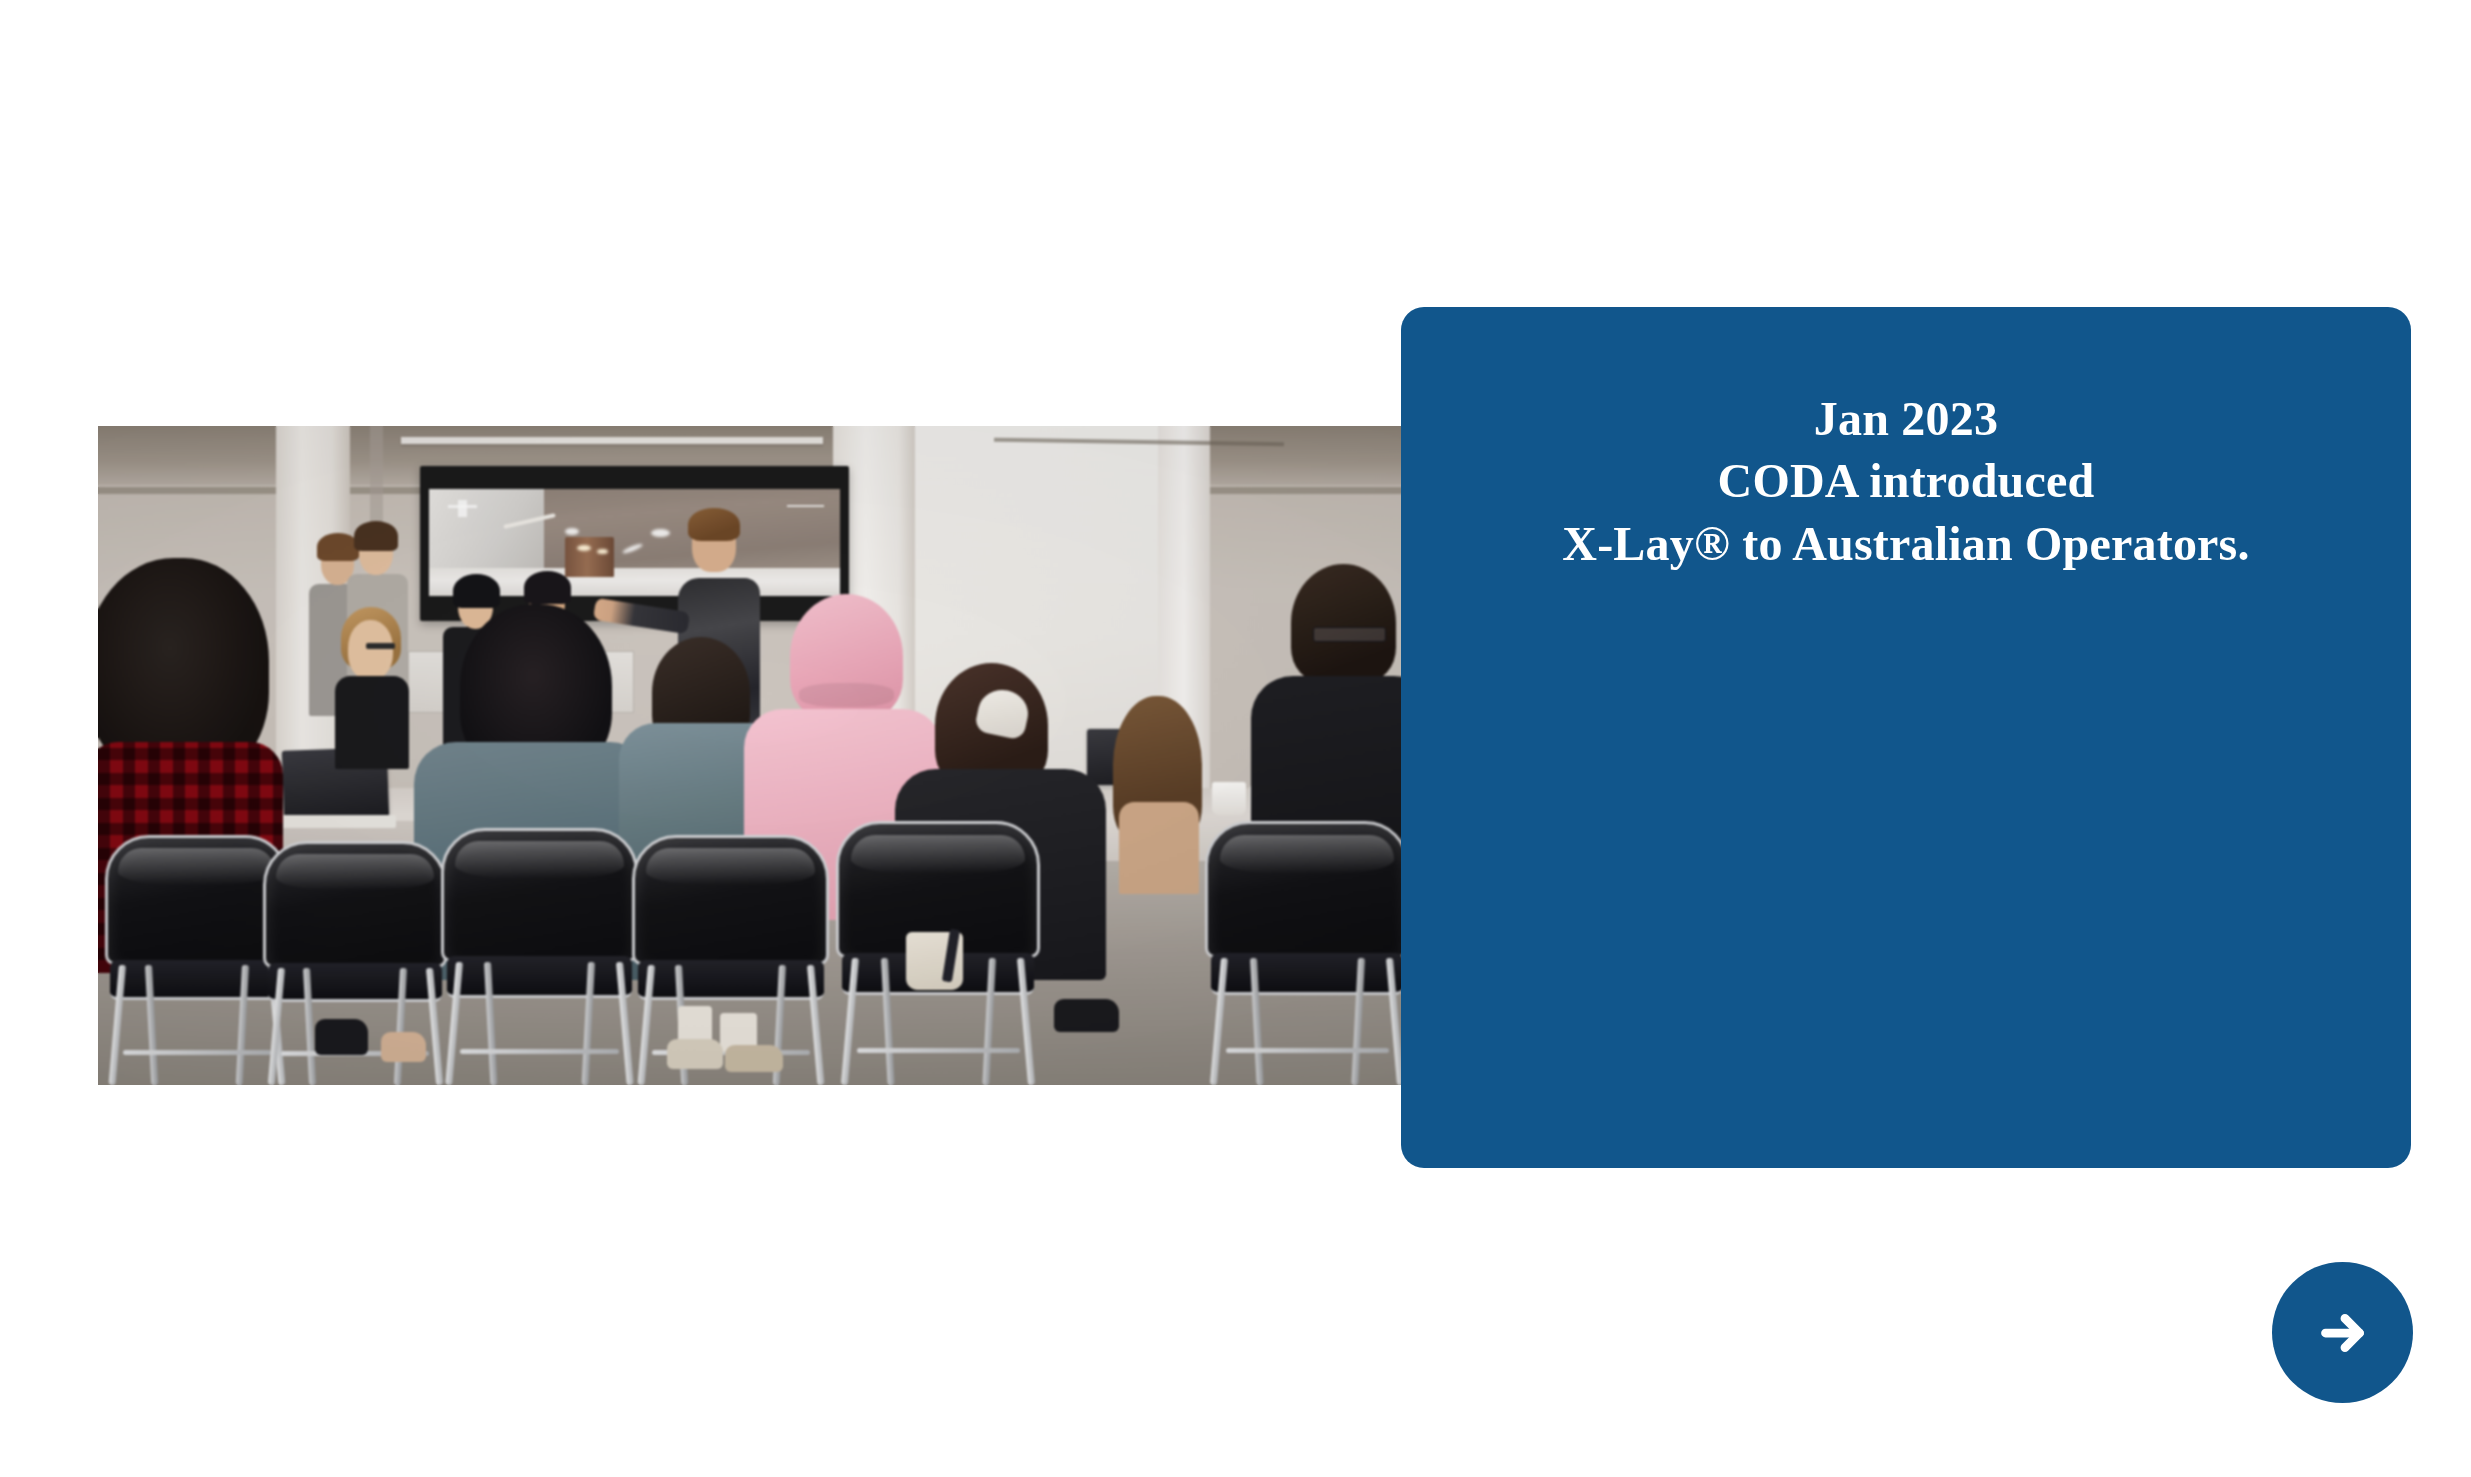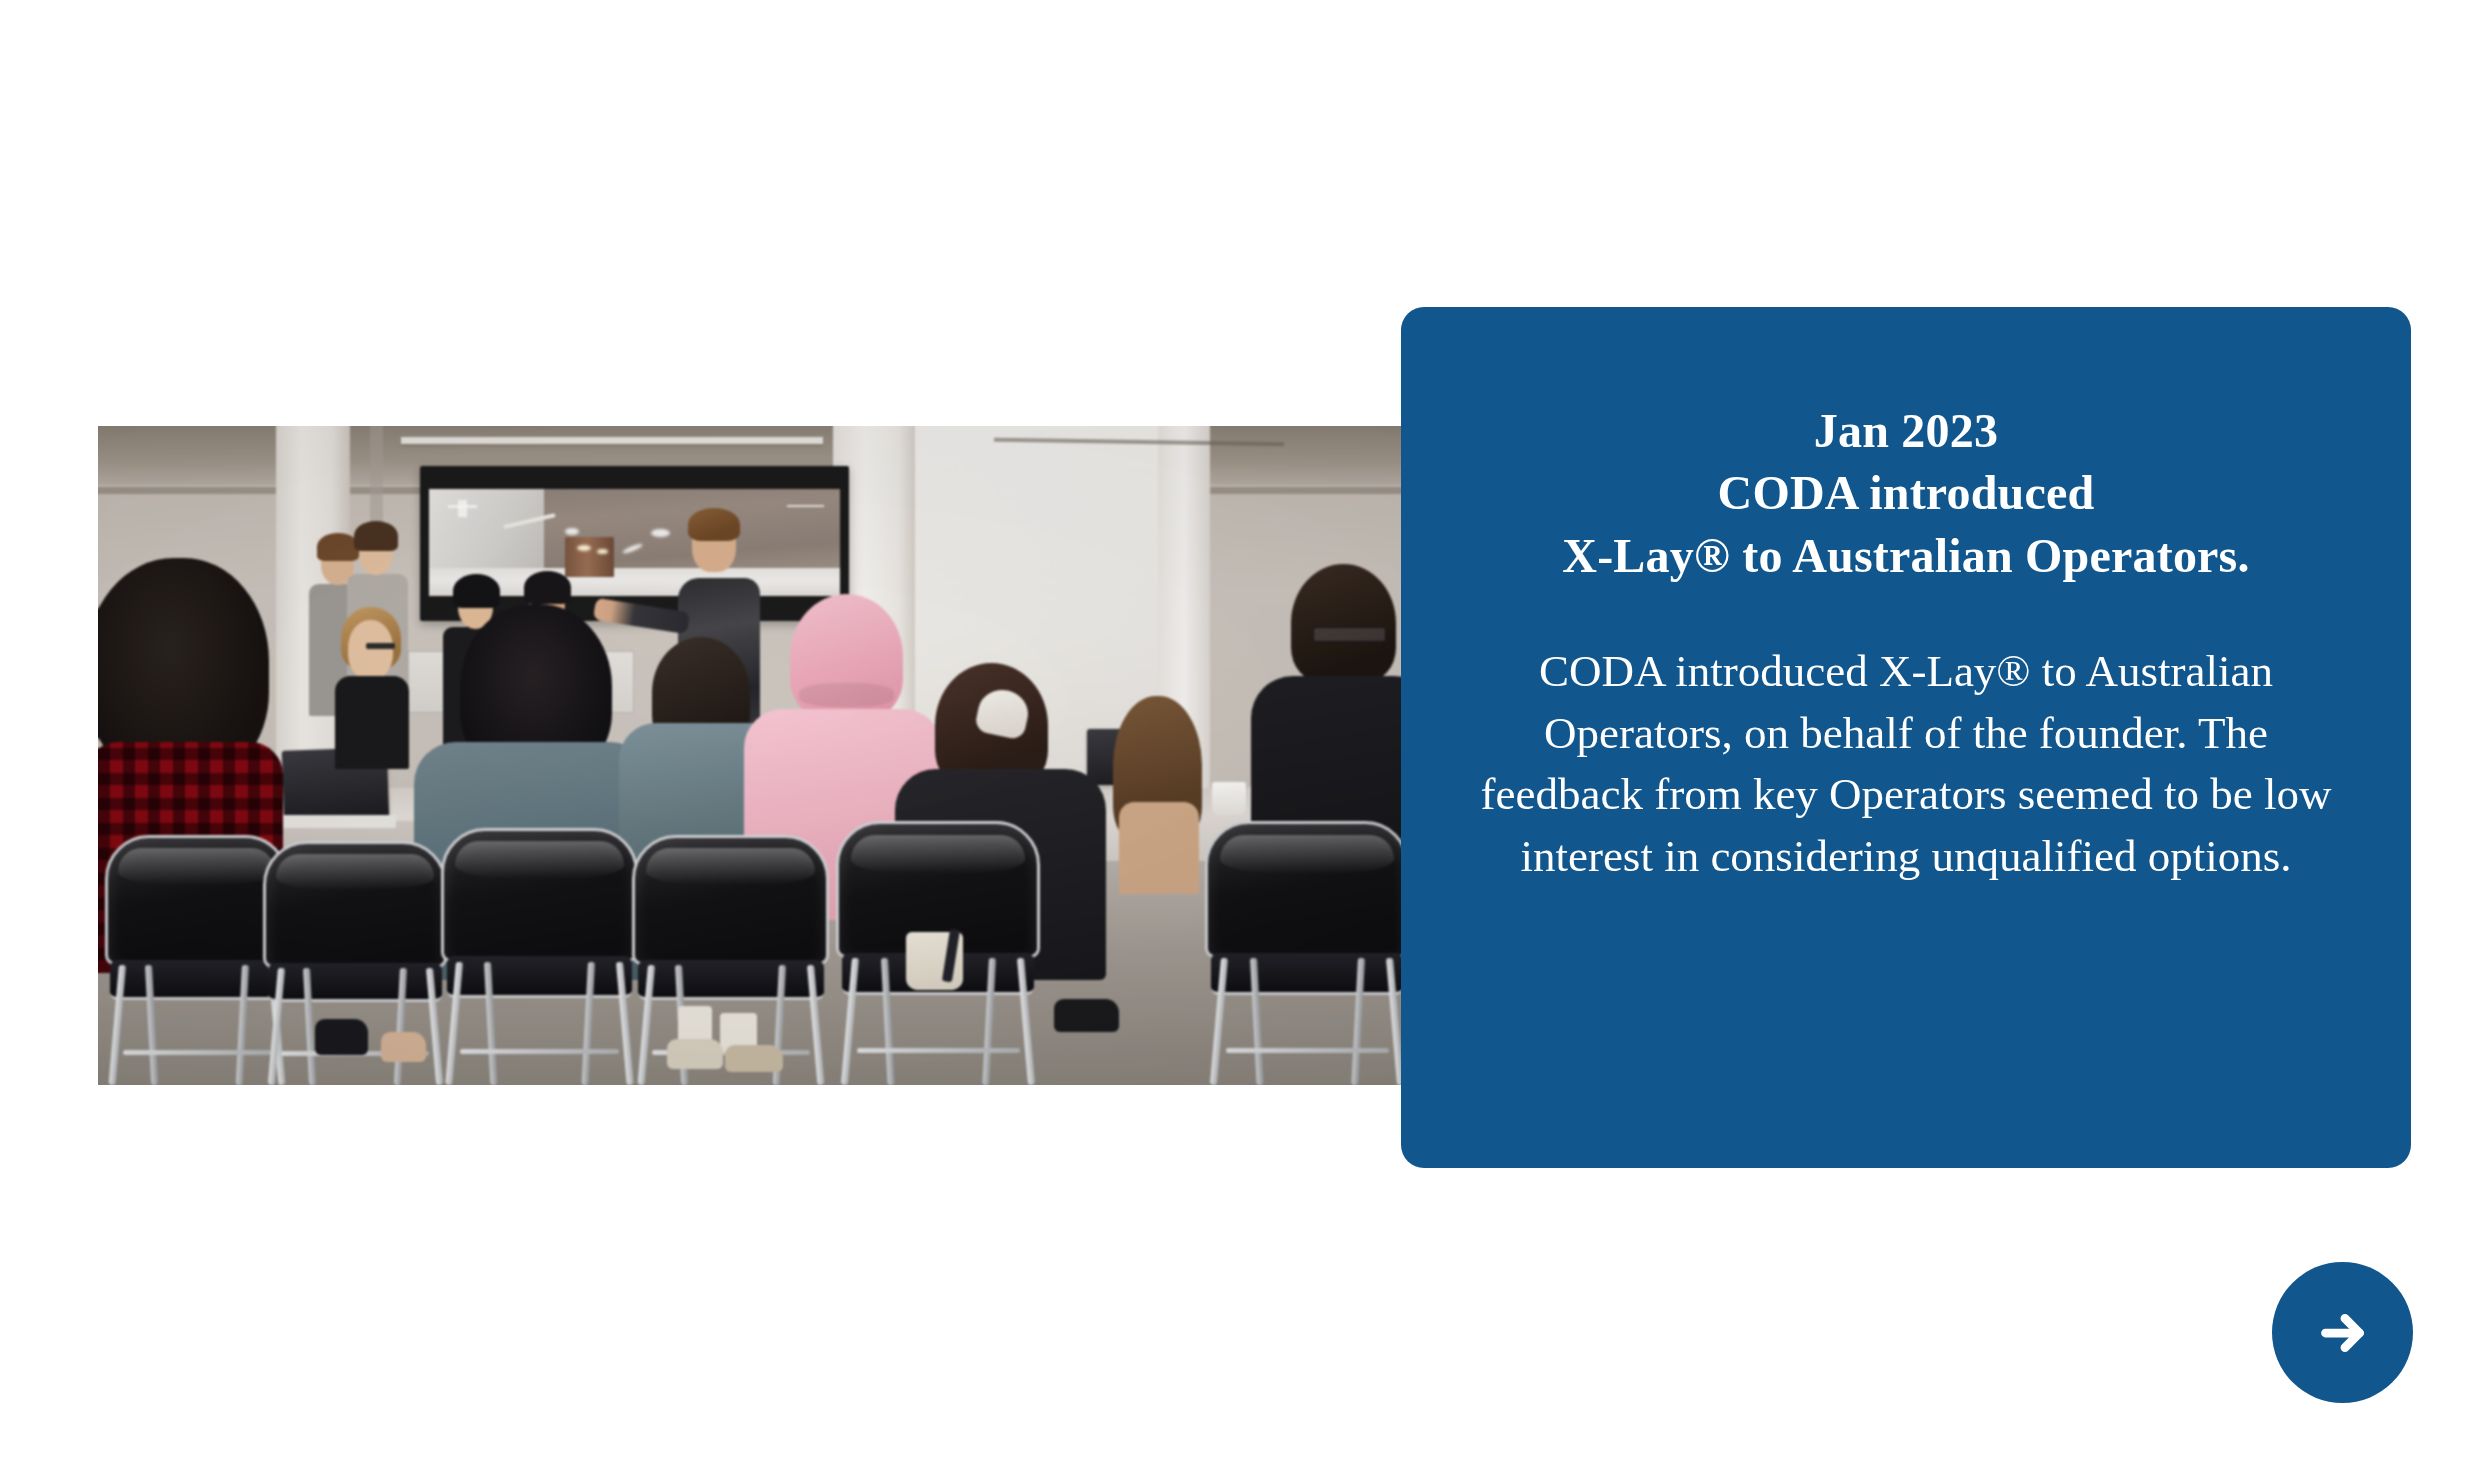--- a/index.html
+++ b/index.html
@@ -357,21 +357,21 @@
     box-sizing: border-box;
     padding: 81px 54px 0 54px;
     text-align: center;
   }
   #card-heading {
     color: #ffffff;
     font-family: "Liberation Serif", "DejaVu Serif", serif;
     font-weight: bold;
     font-size: 48px;
     line-height: 1.30;
-    margin: 12px;
+    margin: 0;
     white-space: pre-line;
     letter-spacing: 0.2px;
   }
   #card-body {
     color: #ffffff;
     font-family: "Liberation Serif", "DejaVu Serif", serif;
     font-weight: normal;
     font-size: 45px;
     line-height: 1.37;
     margin: 54px 0 0 0;
@@ -585,21 +585,20 @@
 
       <div id="photo-grade"></div>
       <div id="photo-blur"></div>
     </div>
   </figure>
 
   <section id="text-card">
     <h2 id="card-heading">Jan 2023
 CODA introduced
 X-Lay® to Australian Operators.</h2>
-    <p id="card-body">CODA introduced X-Lay® to Australian Operators, on behalf of the founder. The feedback from key Operators seemed to be low interest in considering unqualified options.</p>
   </section>
 
   <button id="next-button" aria-label="Next">
     <svg width="70" height="70" viewBox="0 0 72 72" aria-hidden="true">
       <g stroke="#ffffff" stroke-width="9" stroke-linecap="round" stroke-linejoin="round" fill="none">
         <line x1="18" y1="36" x2="53" y2="36"></line>
         <polyline points="38,21 53,36 38,51"></polyline>
       </g>
     </svg>
   </button>

